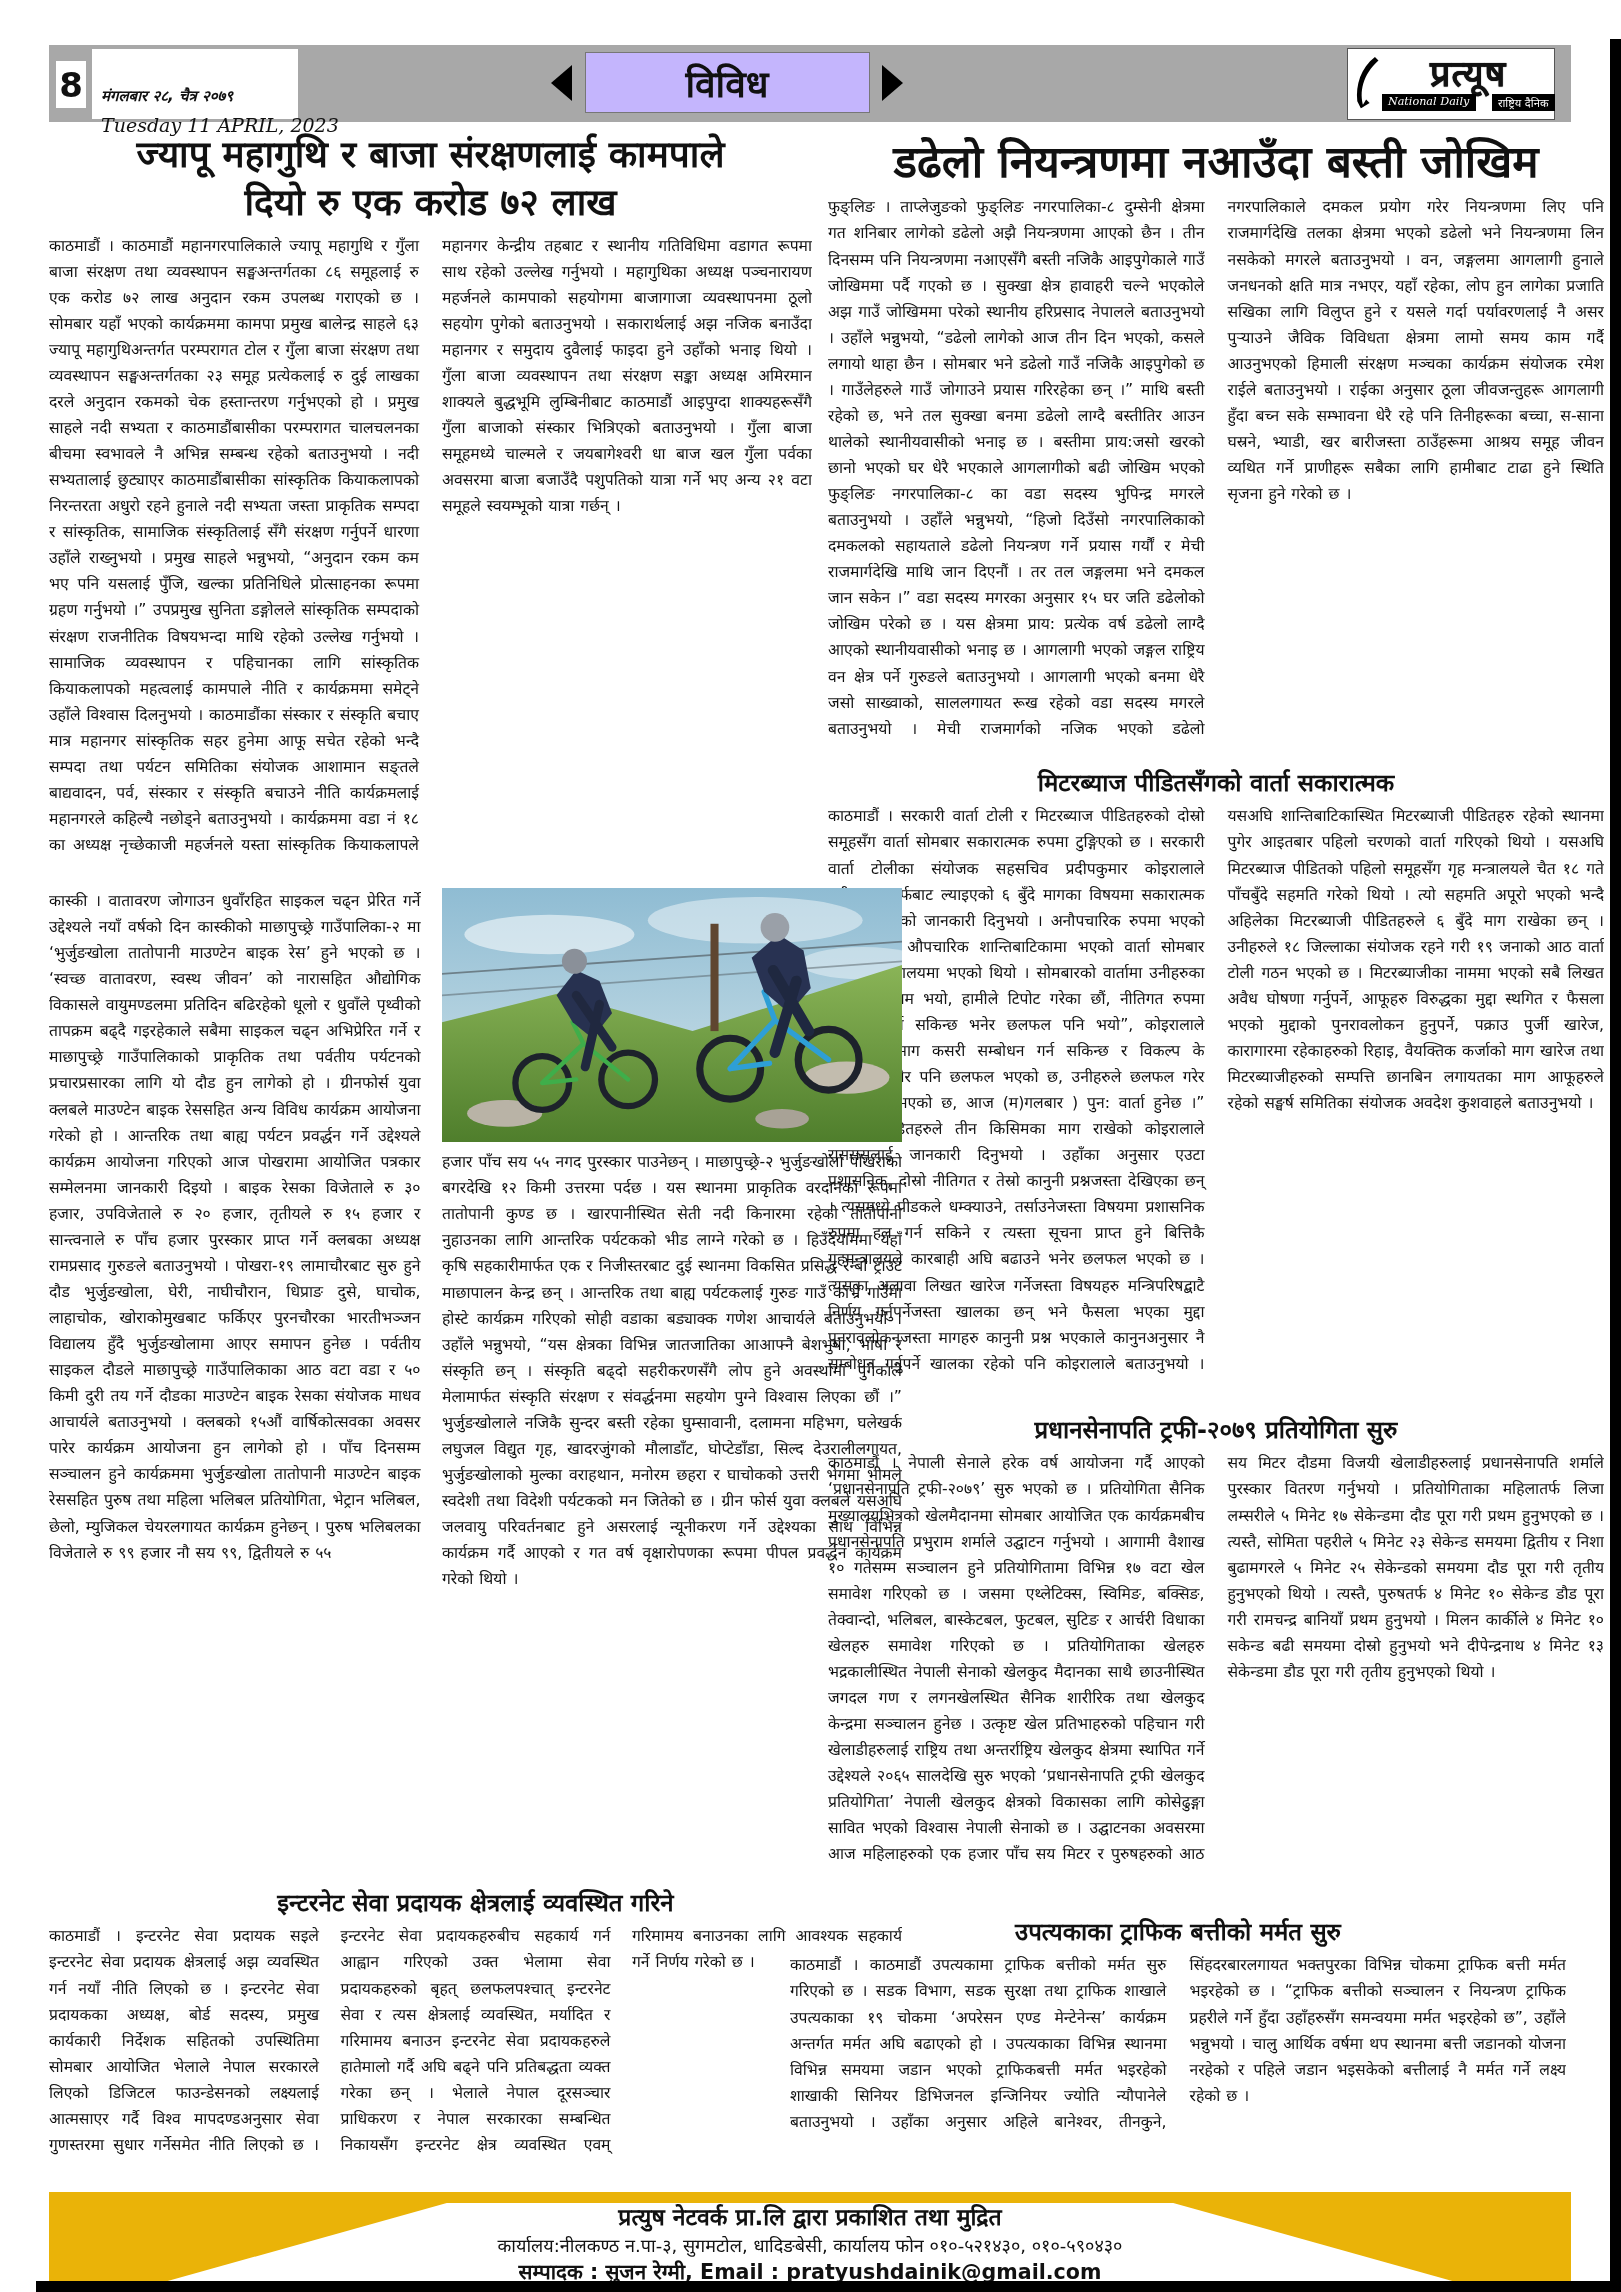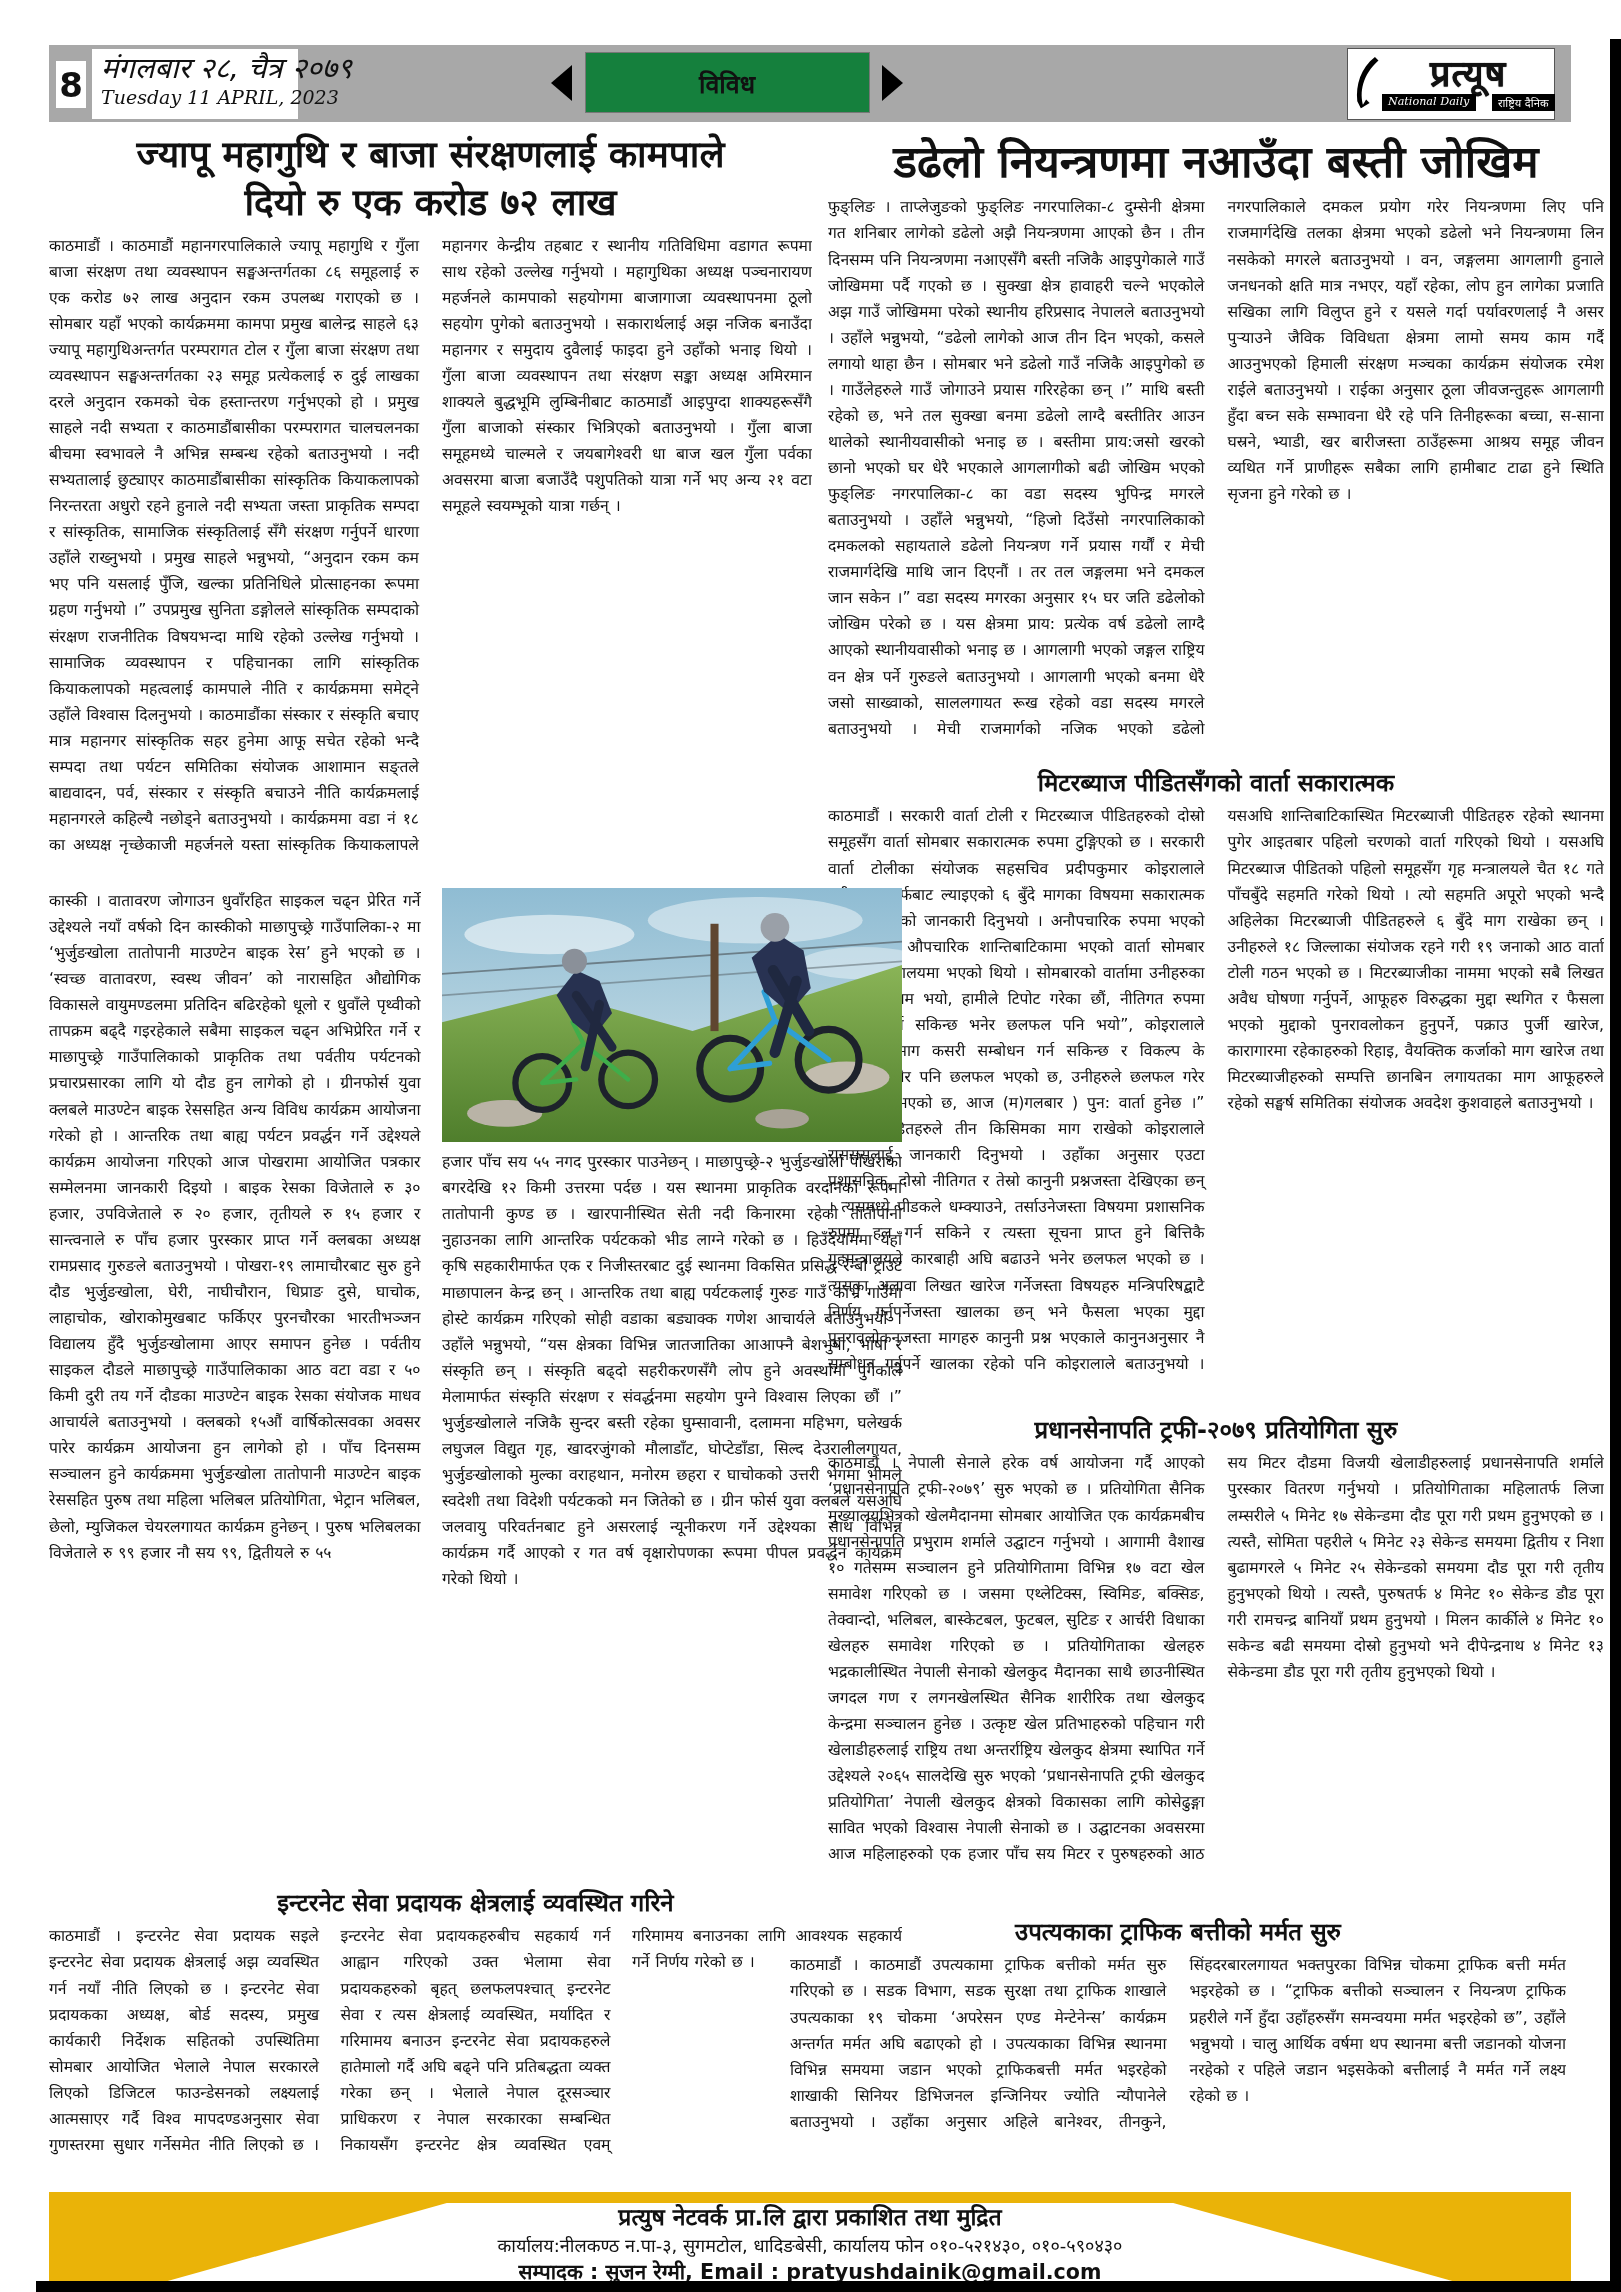--- a/index.html
+++ b/index.html
@@ -7,28 +7,28 @@
         font-family:"DejaVu Sans",sans-serif;color:#111;}
   
   .edge-right{position:absolute;top:39px;right:0;width:11.6px;height:2253px;background:#000;}
   .edge-bottom{position:absolute;left:36px;bottom:0;width:1586px;height:11.6px;background:#000;}
 
   
   .masthead-bar{position:absolute;left:49px;top:45px;width:1522px;height:77px;background:#a8a8a8;}
   .pagenum-box{position:absolute;left:7.2px;top:16px;width:30px;height:47px;background:#fff;
                display:flex;align-items:center;justify-content:center;font-weight:bold;font-size:34px;}
   .date-box{position:absolute;left:43px;top:3.6px;width:206px;height:70px;background:#fff;padding:3.6px 9px;box-sizing:border-box;}
-  .date-np{font-weight:normal;font-style:italic;font-size:29px;line-height:32px;white-space:nowrap;}
+  .date-np{font-weight:bold;font-style:italic;font-size:15px;line-height:32px;white-space:nowrap;margin-top:28px;}
   .date-en{font-style:italic;font-size:19px;line-height:27px;font-family:"DejaVu Serif",serif;white-space:nowrap;}
   .section-wrap{position:absolute;left:502px;top:7.2px;display:flex;align-items:center;gap:12.5px;}
   .tri{width:0;height:0;border-top:18px solid transparent;border-bottom:18px solid transparent;}
   .tri-l{border-right:21.5px solid #000;}
   .tri-r{border-left:21.5px solid #000;}
-  .section-box{background:#15803d;border:0.9px solid #777;width:283px;height:59px;display:flex;
-               align-items:center;justify-content:center;font-size:25px;font-weight:bold;}
+  .section-box{background:#c4b5fd;border:0.9px solid #777;width:283px;height:59px;display:flex;
+               align-items:center;justify-content:center;font-size:37px;font-weight:bold;}
   .logo-box{position:absolute;right:16px;top:2.7px;width:208px;height:72px;background:#fff;border:0.9px solid #555;
             box-sizing:border-box;padding:1.8px 5.4px 1.8px 3.6px;display:flex;align-items:center;}
   .logo-quill{flex:0 0 30px;height:57px;}
   .logo-main{flex:1;text-align:center;}
   .logo-word{font-size:36px;font-weight:bold;line-height:36px;letter-spacing:0.9px;
              text-shadow:0 0 0.9px #000;}
   .logo-tags{display:flex;gap:16px;justify-content:center;margin-top:1.8px;}
   .logo-tag{background:#000;color:#fff;font-size:11.2px;padding:0.9px 6.3px;white-space:nowrap;}
   .logo-tag.en{font-style:italic;font-family:"DejaVu Serif",serif;}
 

